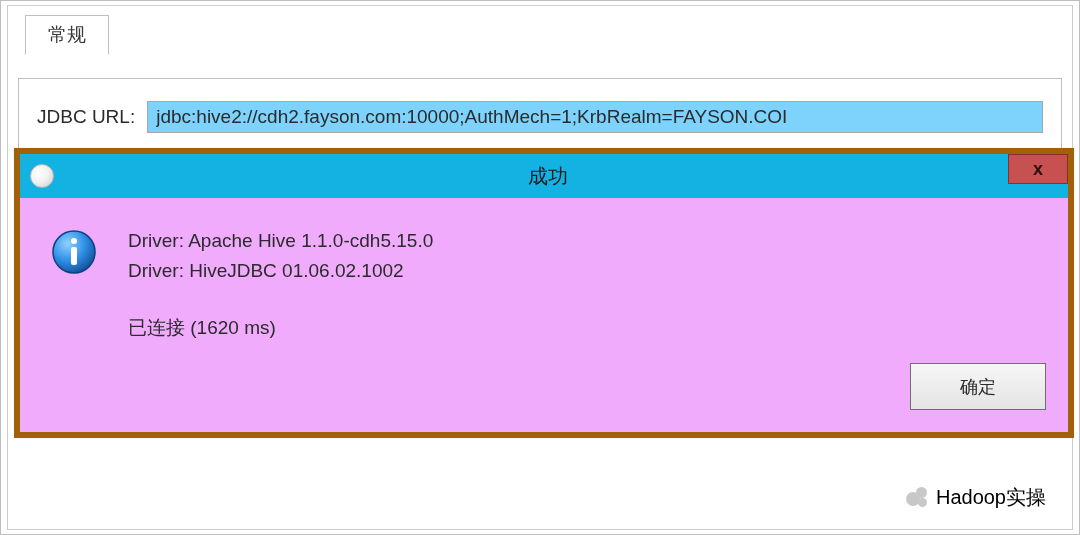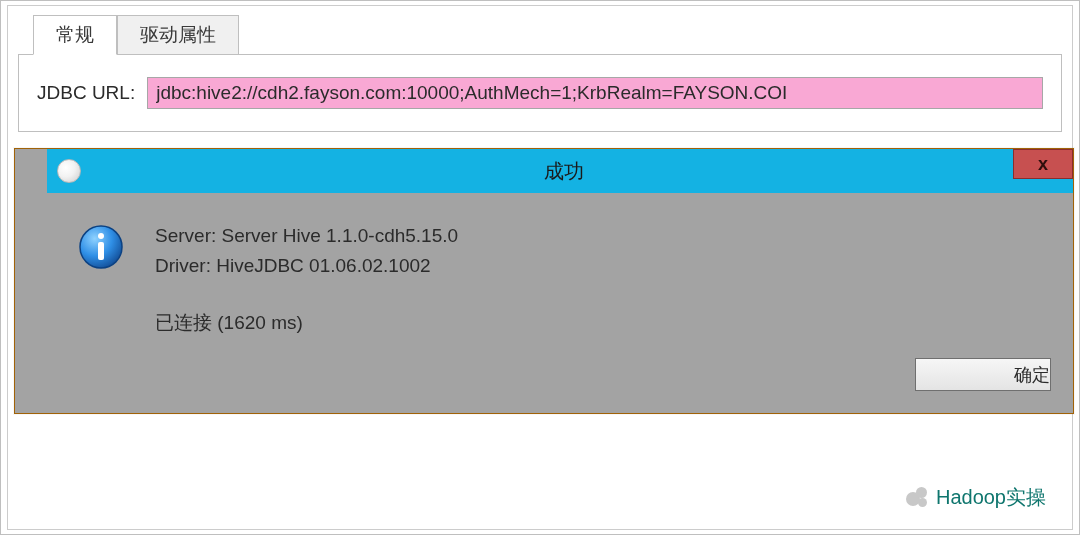--- a/index.html
+++ b/index.html
@@ -29,21 +29,21 @@
       border: 1px solid #ccc;
       height: 100%;
       padding: 10px 10px 0 10px;
       position: relative;
       background: #fff;
     }
     .tab-strip {
       display: flex;
       align-items: flex-start;
       margin-top: -2px;
-      margin-left: 15px;
+      margin-left: 7px;
     }
     .tab {
       padding: 6px 22px;
       font-size: 19px;
       color: #3a3a3a;
       border: 1px solid #bfbfbf;
       background: #f0f0f0;
       position: relative;
       top: 1px;
       cursor: pointer;
@@ -51,51 +51,51 @@
     .tab.active {
       background: #fff;
       border-bottom: 1px solid #fff;
       z-index: 2;
     }
     .tab-panel {
       border: 1px solid #bfbfbf;
       padding: 22px 18px;
       background: #fff;
       position: relative;
+      margin-top: 24px;
     }
     .url-row {
       display: flex;
       align-items: center;
       gap: 12px;
     }
     .url-label {
       font-size: 19px;
       color: #2b2b2b;
       white-space: nowrap;
     }
     .url-input {
       flex: 1;
       border: 1px solid #a7a7a7;
       padding: 4px 8px;
       font-size: 19px;
       font-family: inherit;
       color: #2b2b2b;
       height: 32px;
-      background: #f9a8d4;
+      background: #7dd3fc;
     }
     
     .dialog {
       position: absolute;
       top: 148px;
       left: 14px;
       right: 6px;
-      border: 1px solid #a16207;
-      background: #a3a3a3;
+      border: 6px solid #a16207;
+      background: #f0abfc;
       box-shadow: 0 0 0 1px rgba(0,0,0,0.03);
-      padding-left: 32px;
     }
     .titlebar {
       background: #14b2e3;
       height: 44px;
       display: flex;
       align-items: center;
       position: relative;
       color: #1a1a1a;
     }
     .titlebar-icon {
@@ -158,38 +158,37 @@
     .msg-gap {
       height: 26px;
     }
     .dialog-footer {
       display: flex;
       justify-content: flex-end;
       padding: 0 22px 22px 22px;
     }
     .ok-btn {
       width: 136px;
-      height: 33px;
+      height: 47px;
       border: 1px solid #6f6f6f;
       background: linear-gradient(#f6f6f6, #e4e4e4);
       font-size: 18px;
       color: #2b2b2b;
       cursor: pointer;
       font-family: inherit;
-      text-align: right;
     }
     
     .watermark {
       position: absolute;
       bottom: 24px;
       right: 34px;
       display: flex;
       align-items: center;
       gap: 6px;
-      color: #0f766e;
+      color: #000000;
       font-size: 20px;
       pointer-events: none;
     }
     .watermark-icon {
       width: 24px;
       height: 22px;
       position: relative;
     }
     .watermark-icon::before,
     .watermark-icon::after {
@@ -215,21 +214,20 @@
     }
   </style>
 </head>
 <body>
 
 <div class="outer-panel">
   <div class="inner-border">
 
     <div class="tab-strip">
       <div class="tab active">常规</div>
-      <div class="tab">驱动属性</div>
     </div>
 
     <div class="tab-panel">
       <div class="url-row">
         <span class="url-label">JDBC URL:</span>
         <input class="url-input" type="text" value="jdbc:hive2://cdh2.fayson.com:10000;AuthMech=1;KrbRealm=FAYSON.COI" style="">
       </div>
     </div>
 
   </div>
@@ -253,21 +251,21 @@
             <stop offset="55%" stop-color="#2f8fe6"></stop>
             <stop offset="100%" stop-color="#134f99"></stop>
           </radialGradient>
         </defs>
         <circle cx="24" cy="24" r="21" fill="url(#ig)" stroke="#0c4283" stroke-width="1.5"></circle>
         <circle cx="24" cy="13" r="3" fill="#fff"></circle>
         <rect x="21" y="19" width="6" height="18" rx="2" fill="#fff"></rect>
       </svg>
     </div>
     <div class="msg-block">
-      <div class="msg-line">Server: Server Hive 1.1.0-cdh5.15.0</div>
+      <div class="msg-line">Driver: Apache Hive 1.1.0-cdh5.15.0</div>
       <div class="msg-line">Driver: HiveJDBC 01.06.02.1002</div>
       <div class="msg-gap"></div>
       <div class="msg-line">已连接 (1620 ms)</div>
     </div>
   </div>
 
   <div class="dialog-footer">
     <button class="ok-btn">确定</button>
   </div>
 </div>

